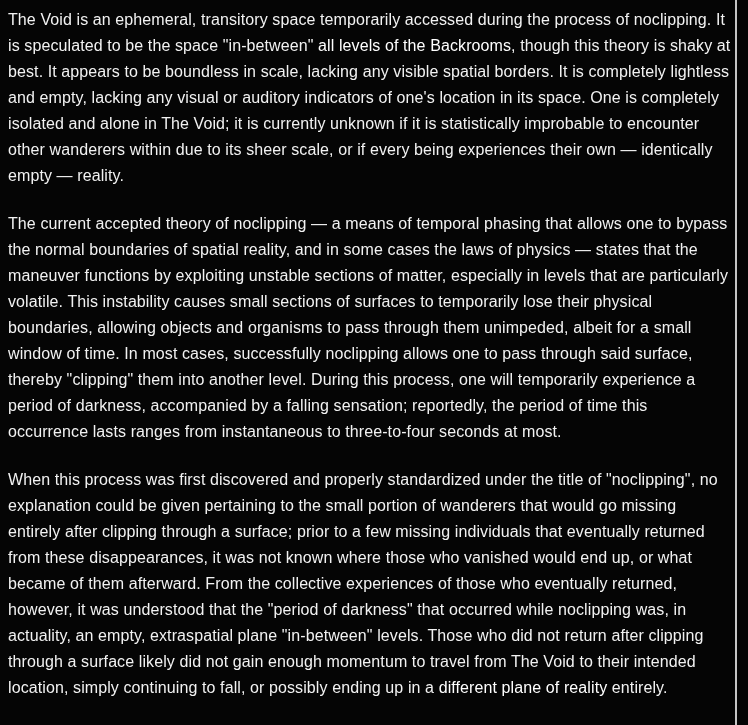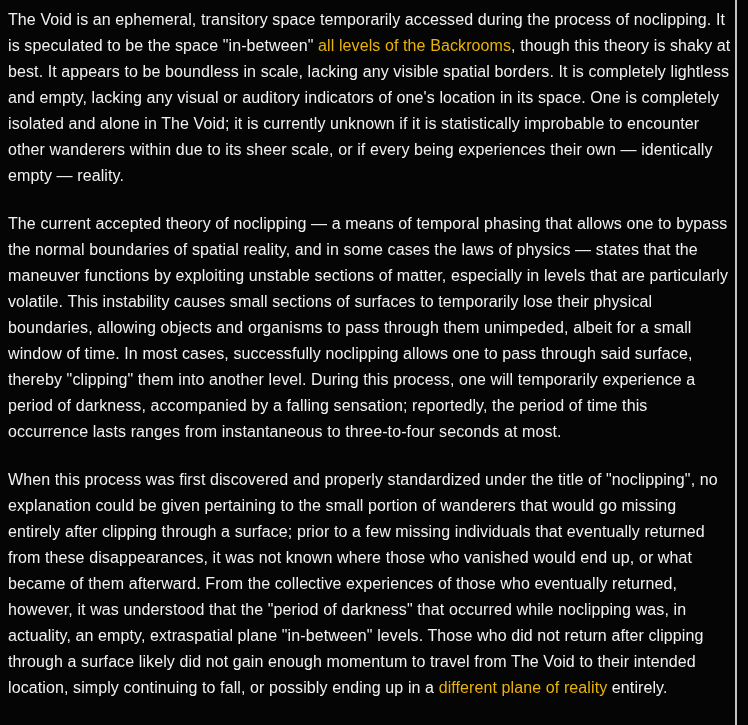--- a/index.html
+++ b/index.html
@@ -27,21 +27,21 @@
   .content p {
     margin: 0 0 22px 0;
   }
   .content p:last-child {
     margin-bottom: 0;
   }
   .bold {
     font-weight: 400;
   }
   a.wiki-link {
-    color: #eab308;
+    color: #ffffff;
     text-decoration: none;
     cursor: pointer;
   }
   .v-divider {
     position: absolute;
     top: 0;
     left: 735px;
     width: 2px;
     height: 725px;
     background: #c4c4c4;

